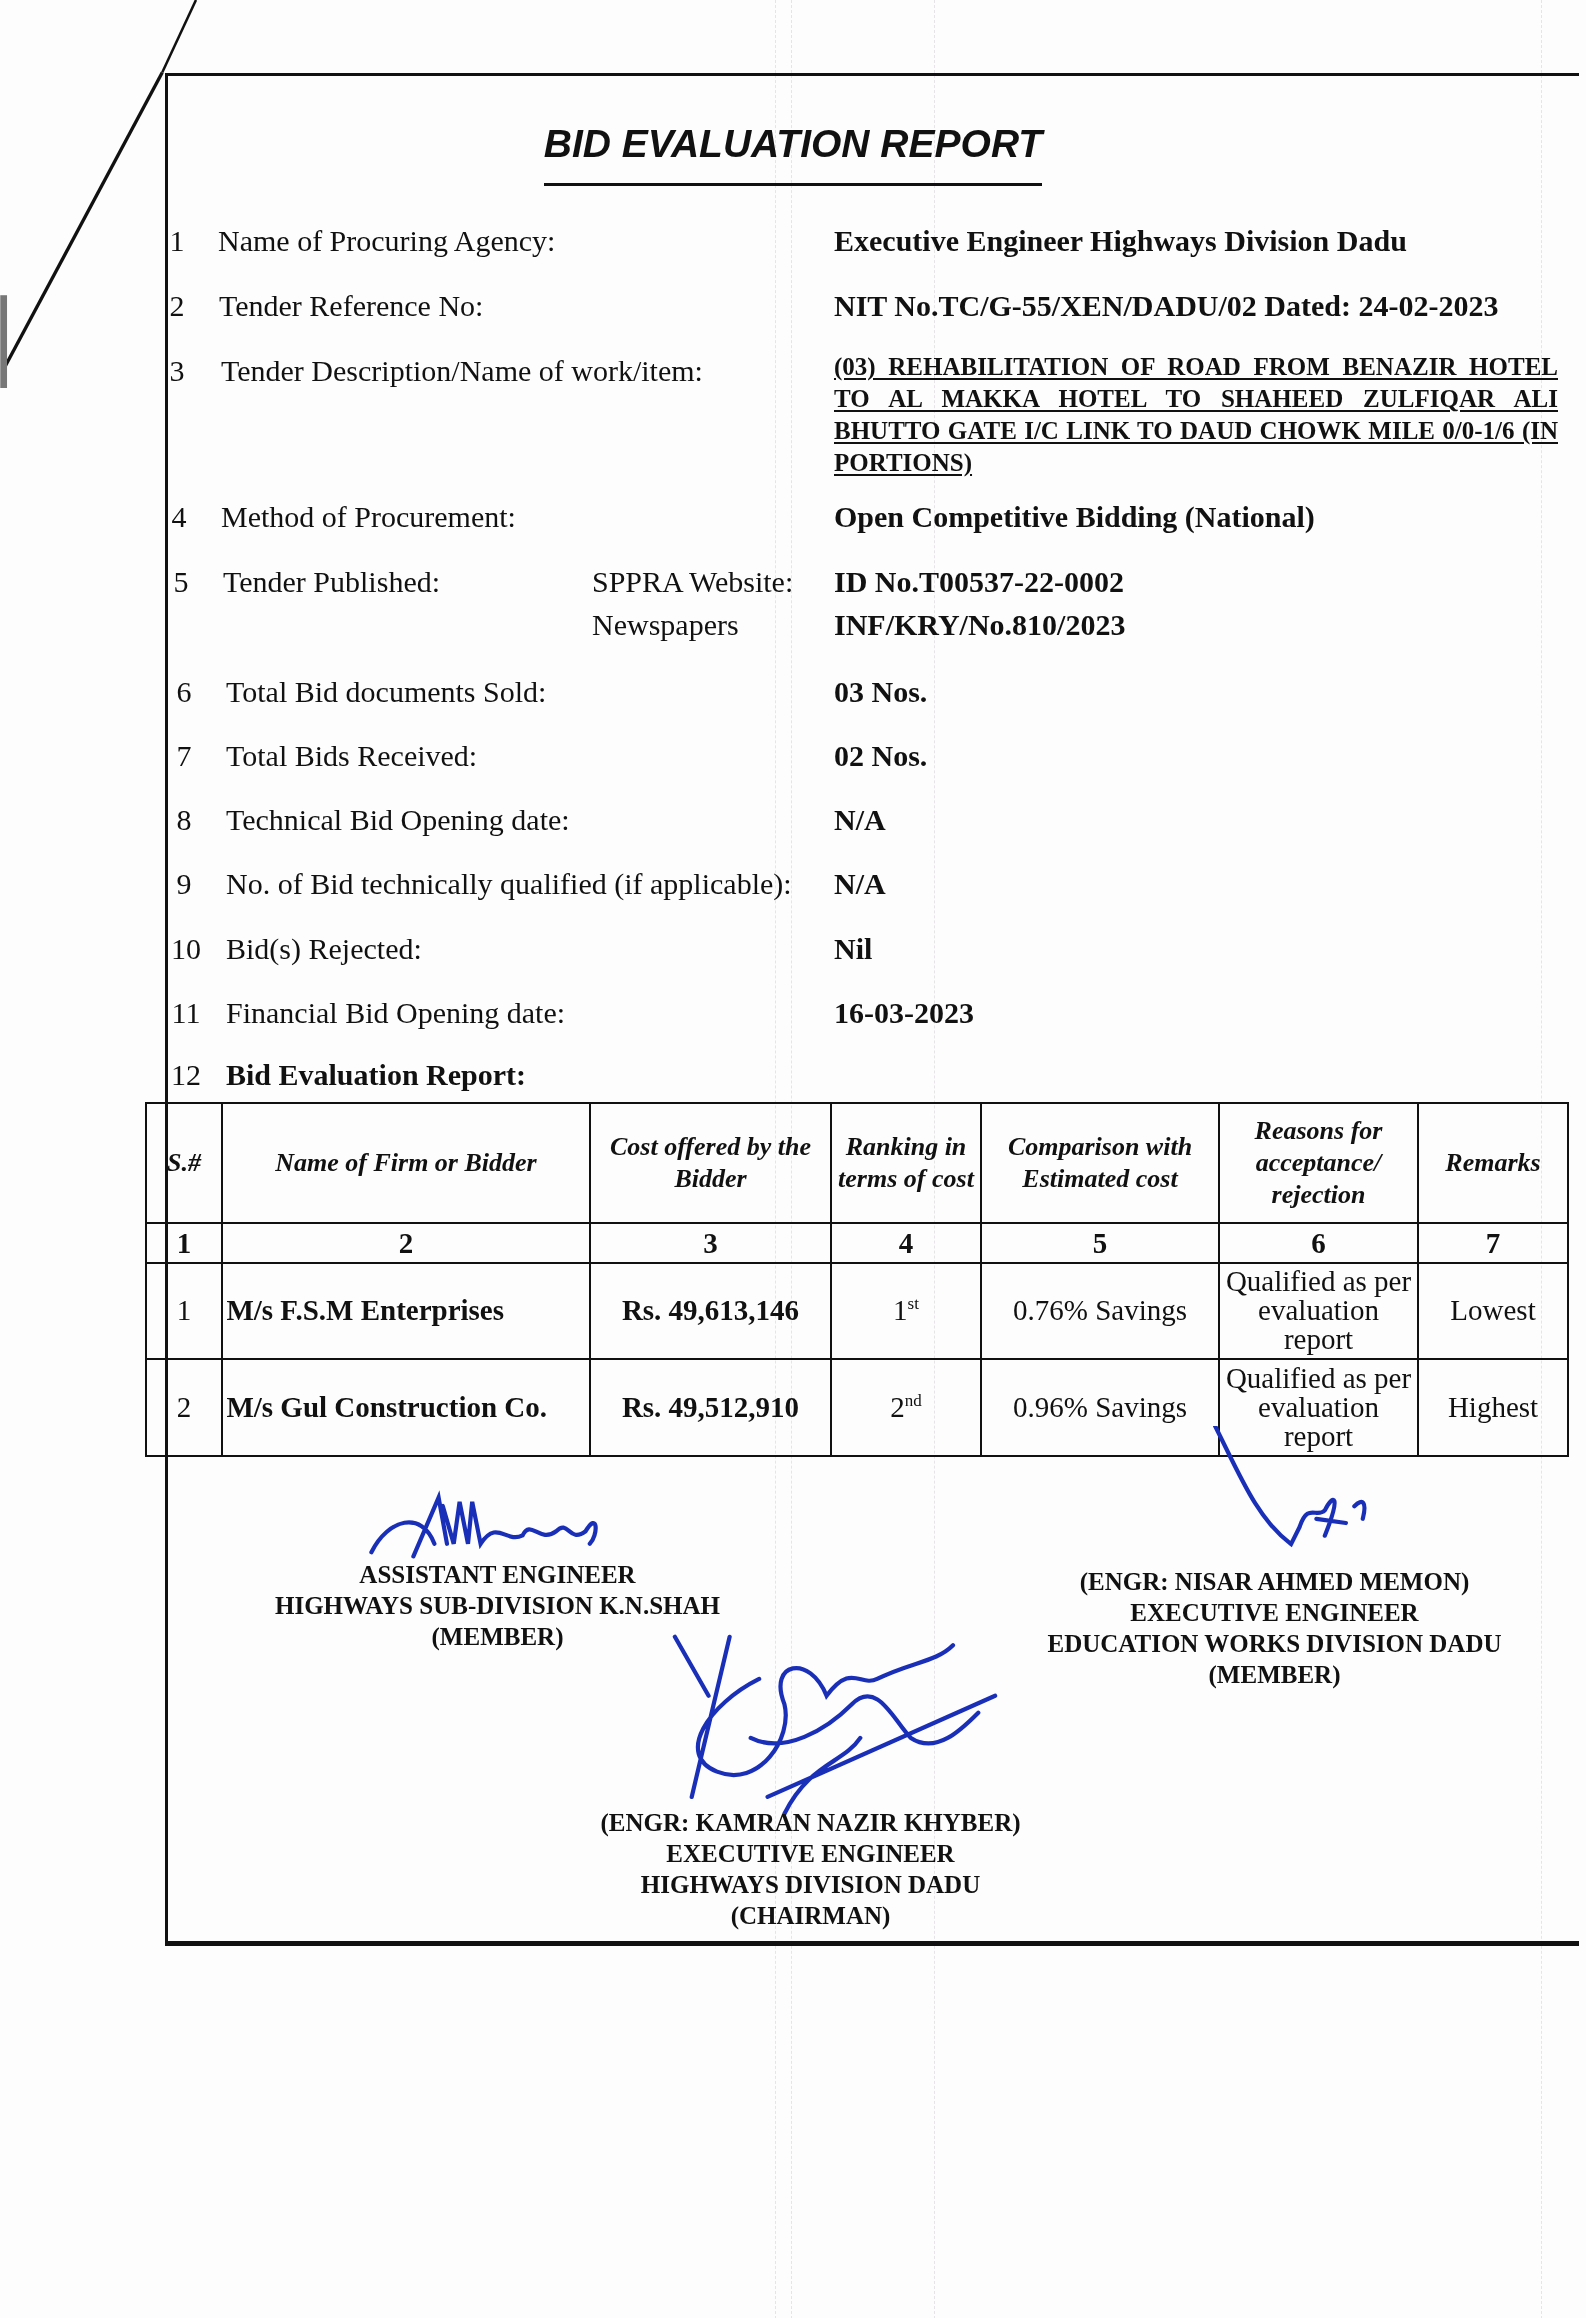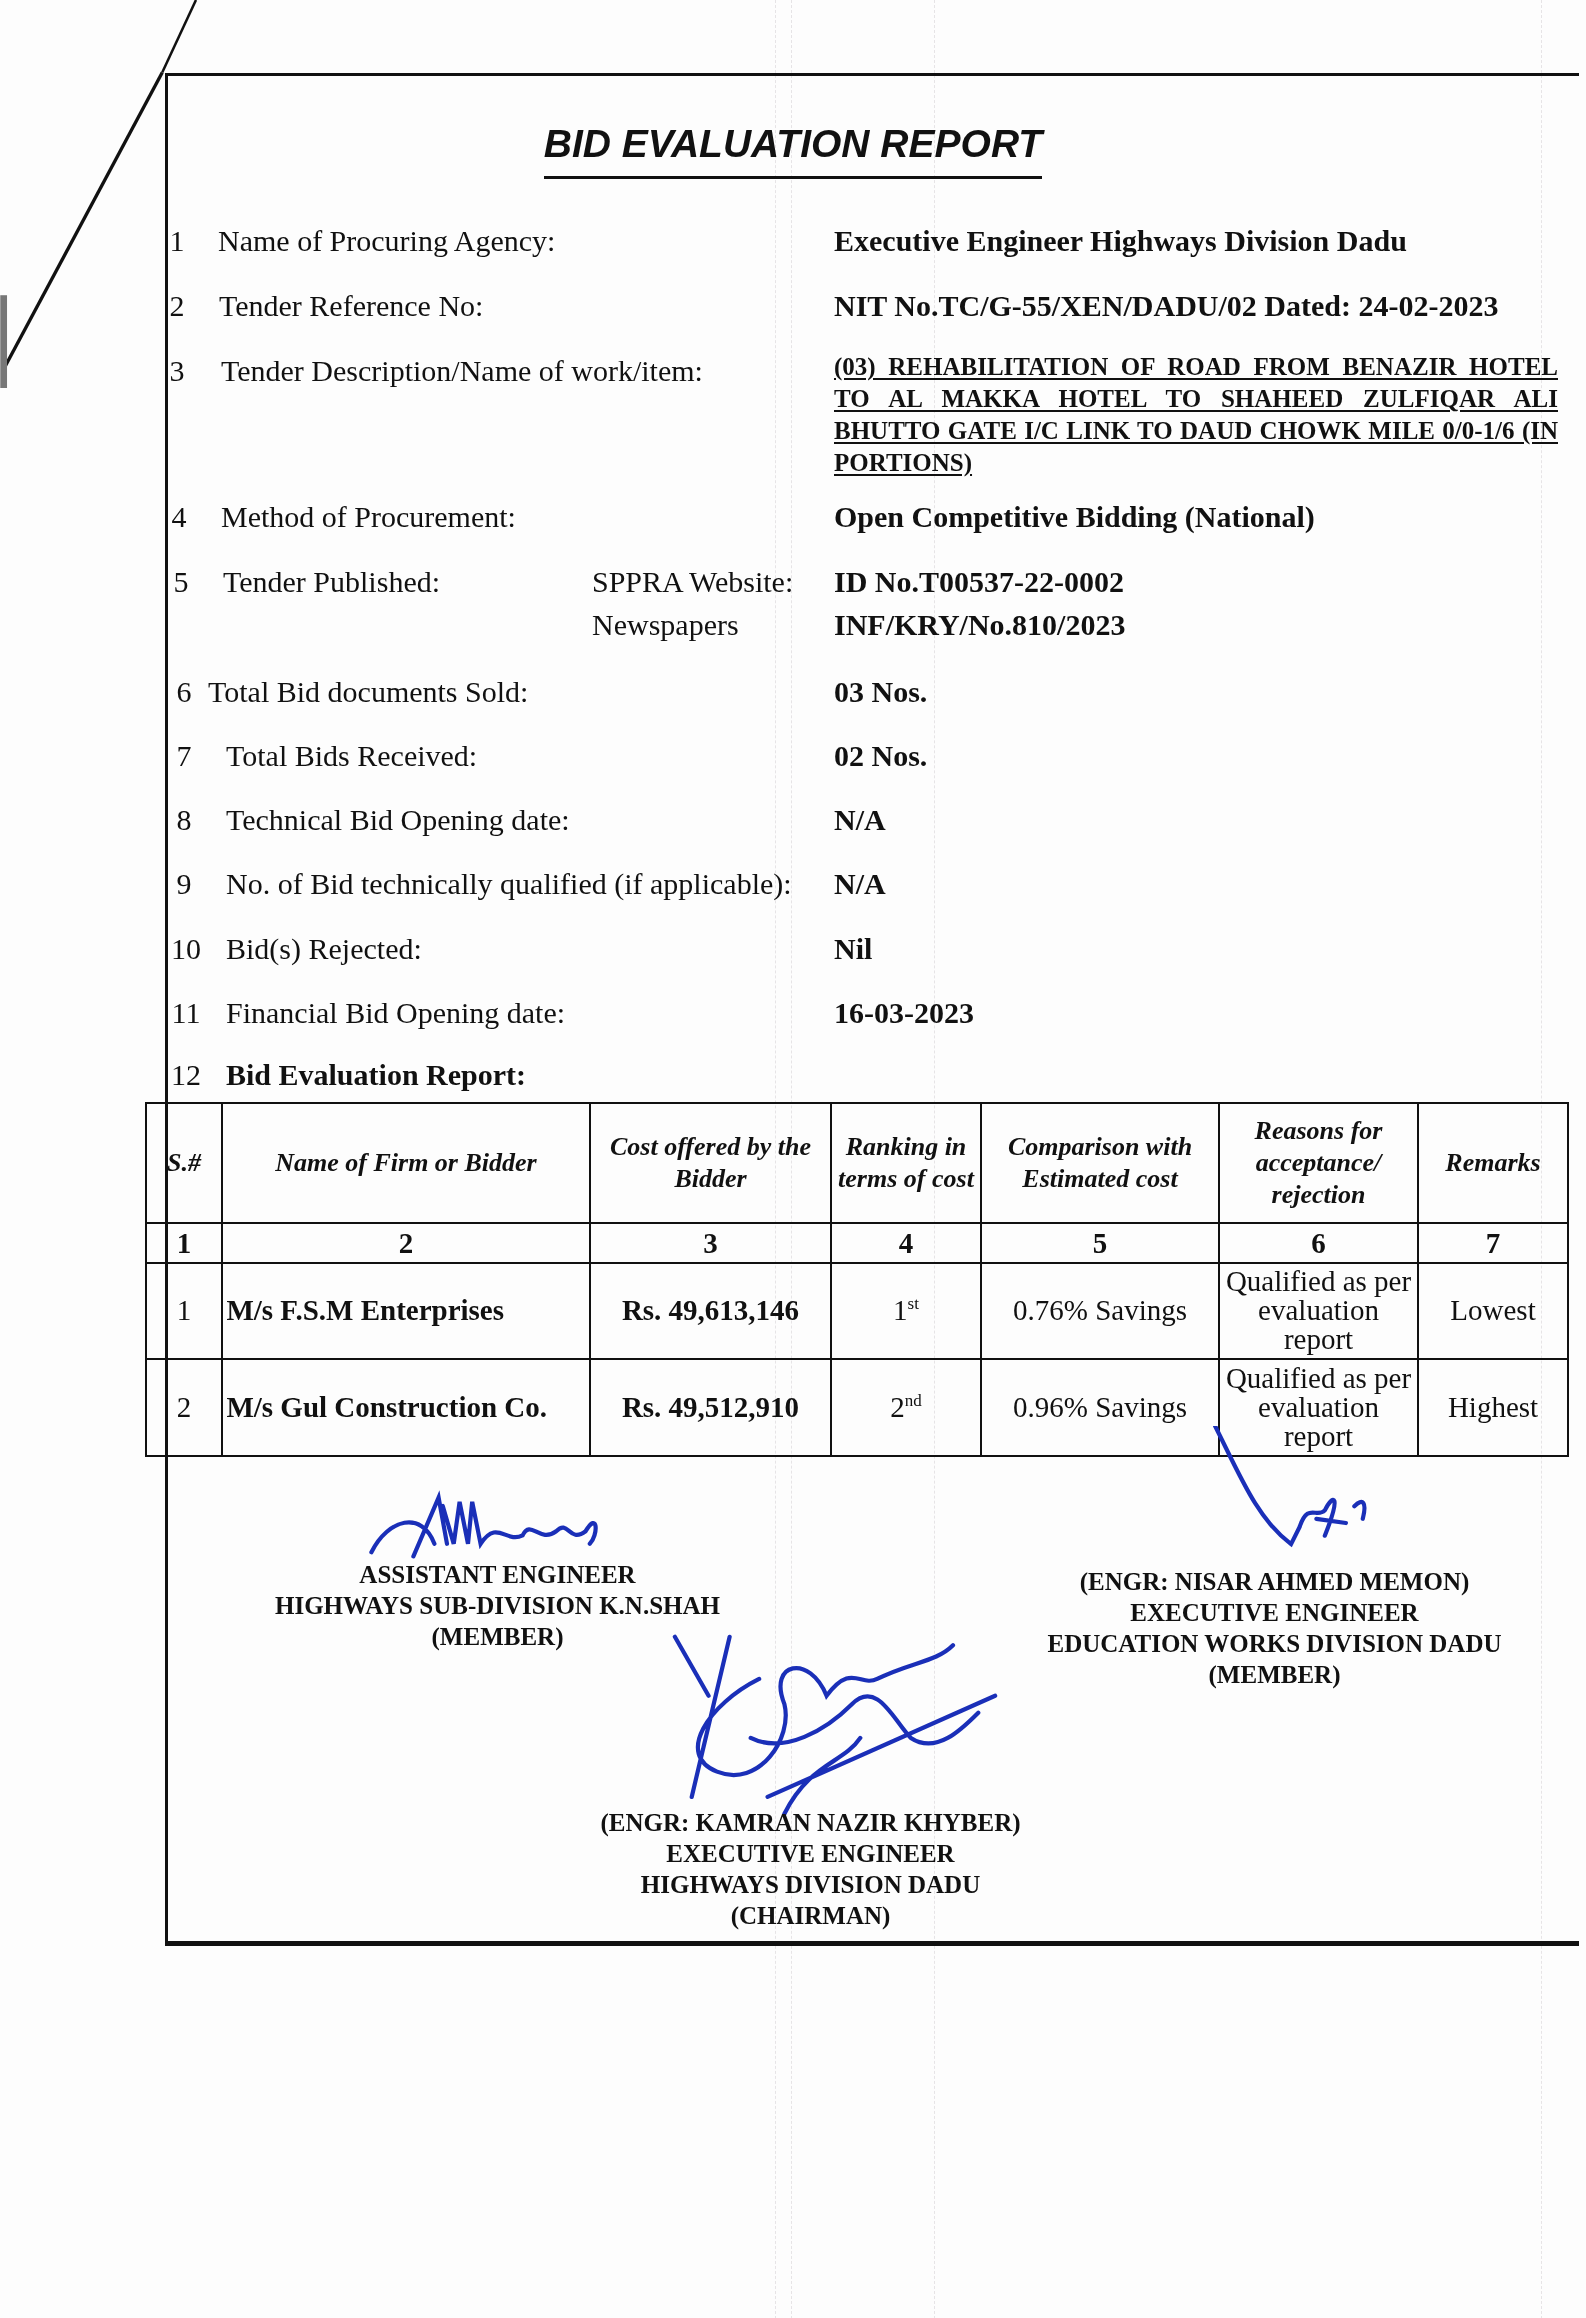--- a/index.html
+++ b/index.html
@@ -16,21 +16,21 @@
   .frame {
     position: absolute; left: 165px; top: 73px; width: 1414px; height: 1873px;
     border-left: 3.4px solid #111; border-top: 3.4px solid #111; border-bottom: 5px solid #111;
     box-sizing: border-box;
   }
   .title {
     position: absolute; left: 0; width: 1586px; top: 122px; text-align: center;
     font-family: "Liberation Sans", sans-serif; font-weight: bold; font-style: italic;
     font-size: 39px; letter-spacing: 0px;
   }
-  .title span { border-bottom: 3.4px solid #111; padding-bottom: 11px; }
+  .title span { border-bottom: 3.4px solid #111; padding-bottom: 18px; }
   .row { position: absolute; font-size: 30px; line-height: 34px; }
   .num { position: absolute; width: 34px; text-align: center; }
   .lbl { position: absolute; white-space: nowrap; }
   .val { position: absolute; white-space: nowrap; font-weight: bold; }
   .work {
     position: absolute; left: 834px; top: 351px; width: 724px;
     font-weight: bold; font-size: 25px; line-height: 32px; text-align: justify;
     text-decoration: underline; text-underline-offset: 3.4px;
   }
   table.bids {
@@ -95,21 +95,21 @@
   <span class="lbl" style="left:223px">Tender Published:</span>
   <span class="lbl" style="left:592px">SPPRA Website:</span>
   <span class="val" style="left:834px">ID No.T00537-22-0002</span>
 </div>
 <div class="row" style="top:608px;left:0">
   <span class="lbl" style="left:592px">Newspapers</span>
   <span class="val" style="left:834px">INF/KRY/No.810/2023</span>
 </div>
 <div class="row" style="top:675px;left:0">
   <span class="num" style="left:167px">6</span>
-  <span class="lbl" style="left:208px">Total Bid documents Sold:</span>
+  <span class="lbl" style="left:226px">Total Bid documents Sold:</span>
   <span class="val" style="left:834px">03 Nos.</span>
 </div>
 <div class="row" style="top:739px;left:0">
   <span class="num" style="left:167px">7</span>
   <span class="lbl" style="left:226px">Total Bids Received:</span>
   <span class="val" style="left:834px">02 Nos.</span>
 </div>
 <div class="row" style="top:803px;left:0">
   <span class="num" style="left:167px">8</span>
   <span class="lbl" style="left:226px">Technical Bid Opening date:</span>

